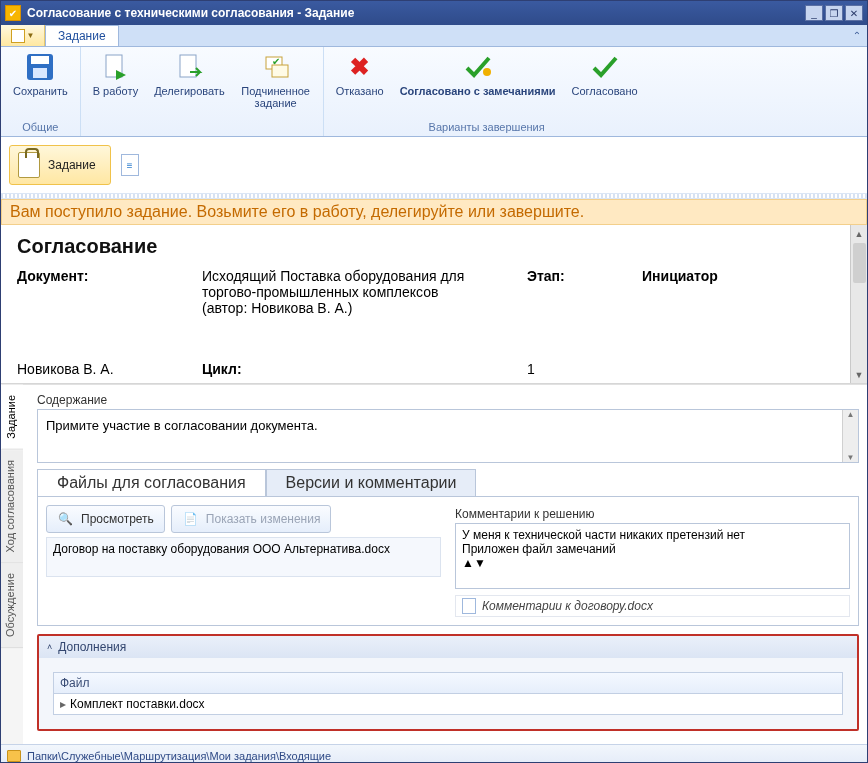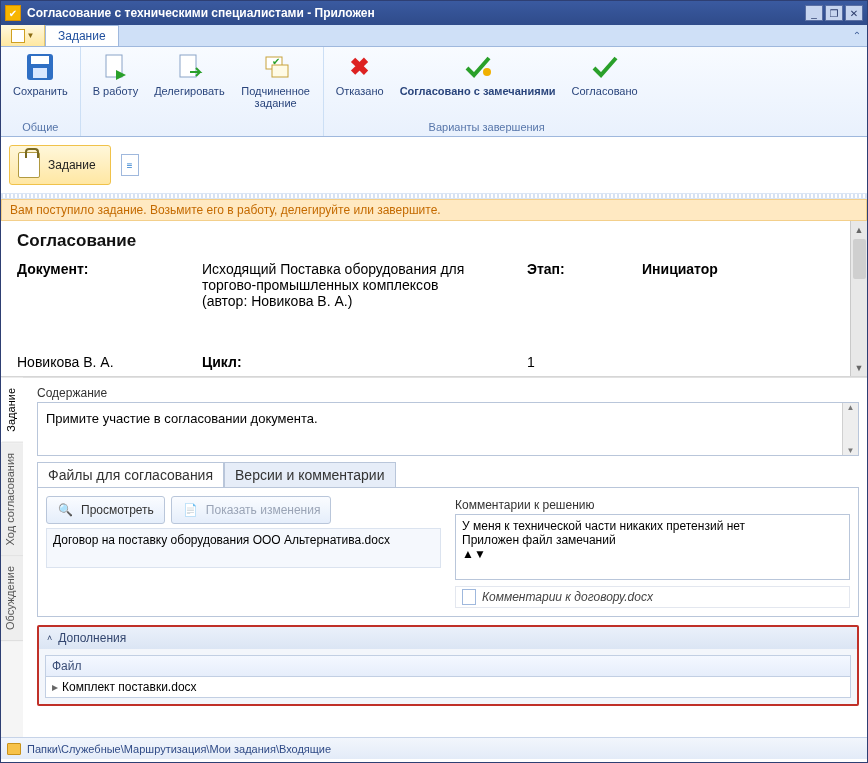--- a/index.html
+++ b/index.html
@@ -138,30 +138,30 @@
     height:6px;
     background: repeating-linear-gradient(90deg,#d7e2f2 0 2px,#fff 2px 4px);
     border-top:1px solid #dbe6f5;border-bottom:1px solid #dbe6f5;
   }
   
   .info-strip {
     background:#ffe9c2;
     border:1px solid #f3cf8b;
     color:#c46a00;
     padding:3px 8px;
-    font-size:12px;
+    font-size:16px;
   }
   
   .details {
     padding: 10px 16px 6px 16px;
     border-bottom:1px solid #d6d6d6;
     position:relative;
   }
   .details h1 {
-    font-size:17px;font-weight:bold;margin-bottom:10px;color:#111;
+    font-size:20px;font-weight:bold;margin-bottom:10px;color:#111;
   }
   .details-grid {
     display:grid;
     grid-template-columns: 140px 280px 70px 1fr;
     row-gap:6px;column-gap:10px;
     font-size:14px;
     gap:45px;
   }
   .details-grid .lab { font-weight:bold; }
   .vscroll {
@@ -209,23 +209,23 @@
   }
   .content-box .mini-scroll{
     position:absolute;right:0;top:0;bottom:0;width:16px;background:#eee;
     border-left:1px solid #d0d0d0;display:flex;flex-direction:column;justify-content:space-between;align-items:center;font-size:8px;color:#777;
   }
   
   .inner-tabs {
     display:flex;gap:0;margin-top:2px;
   }
   .inner-tab {
-    padding:4px 10px;background:#e6edf8;color:#333;
+    padding:4px 19px;background:#e6edf8;color:#333;
     border:1px solid #b9c6da;border-bottom:none;
-    font-size:14px;
+    font-size:16px;
   }
   .inner-tab.active { background:#fff; }
   .inner-pane {
     border:1px solid #b9c6da;background:#fff;padding:8px;
     display:flex;gap:14px;
   }
   .left-col { flex:1; }
   .right-col { flex:1; }
   .toolbar2 { display:flex;gap:6px;margin-bottom:4px;}
   .tool-btn {
@@ -251,21 +251,21 @@
   .addon-panel {
     margin-top:8px;border:2px solid #c03028;border-radius:2px;
     background:#f3f6fb;
   }
   .addon-head {
     background:linear-gradient(#eaf0fa,#dbe5f4);
     padding:4px 8px;font-size:12px;color:#33466f;
     display:flex;align-items:center;gap:6px;
   }
   .addon-table {
-    margin:6px;
+    margin:14px;
   }
   .addon-th {
     background:linear-gradient(#f4f8ff,#e6eefb);
     border:1px solid #c2cfe3;
     padding:3px 6px;font-size:12px;color:#3a4d76;
   }
   .addon-td {
     border:1px solid #c2cfe3;border-top:none;
     padding:3px 6px;font-size:12px;background:#fff;display:flex;align-items:center;gap:4px;
   }
@@ -277,21 +277,21 @@
     padding:0 6px;font-size:11px;color:#2f4a86;gap:6px;
   }
   .statusbar .folder-ico{width:14px;height:12px;background:#f7c24a;border:1px solid #c9921a;border-radius:1px;}
   svg { display:block; }
 </style>
 </head>
 <body>
 
 <div class="titlebar">
   <span class="title-icon">✔</span>
-  <span class="title-text">Согласование с техническими специалистами - Приложен</span>
+  <span class="title-text">Согласование с техническими согласования - Задание</span>
   <span class="win-btn">_</span>
   <span class="win-btn">❐</span>
   <span class="win-btn">✕</span>
 </div>
 
 <div class="qat">
   <div class="qat-btn">
     <span class="qat-inner"></span>
     <span style="font-size:8px;color:#8a6a10;">▼</span>
   </div>

